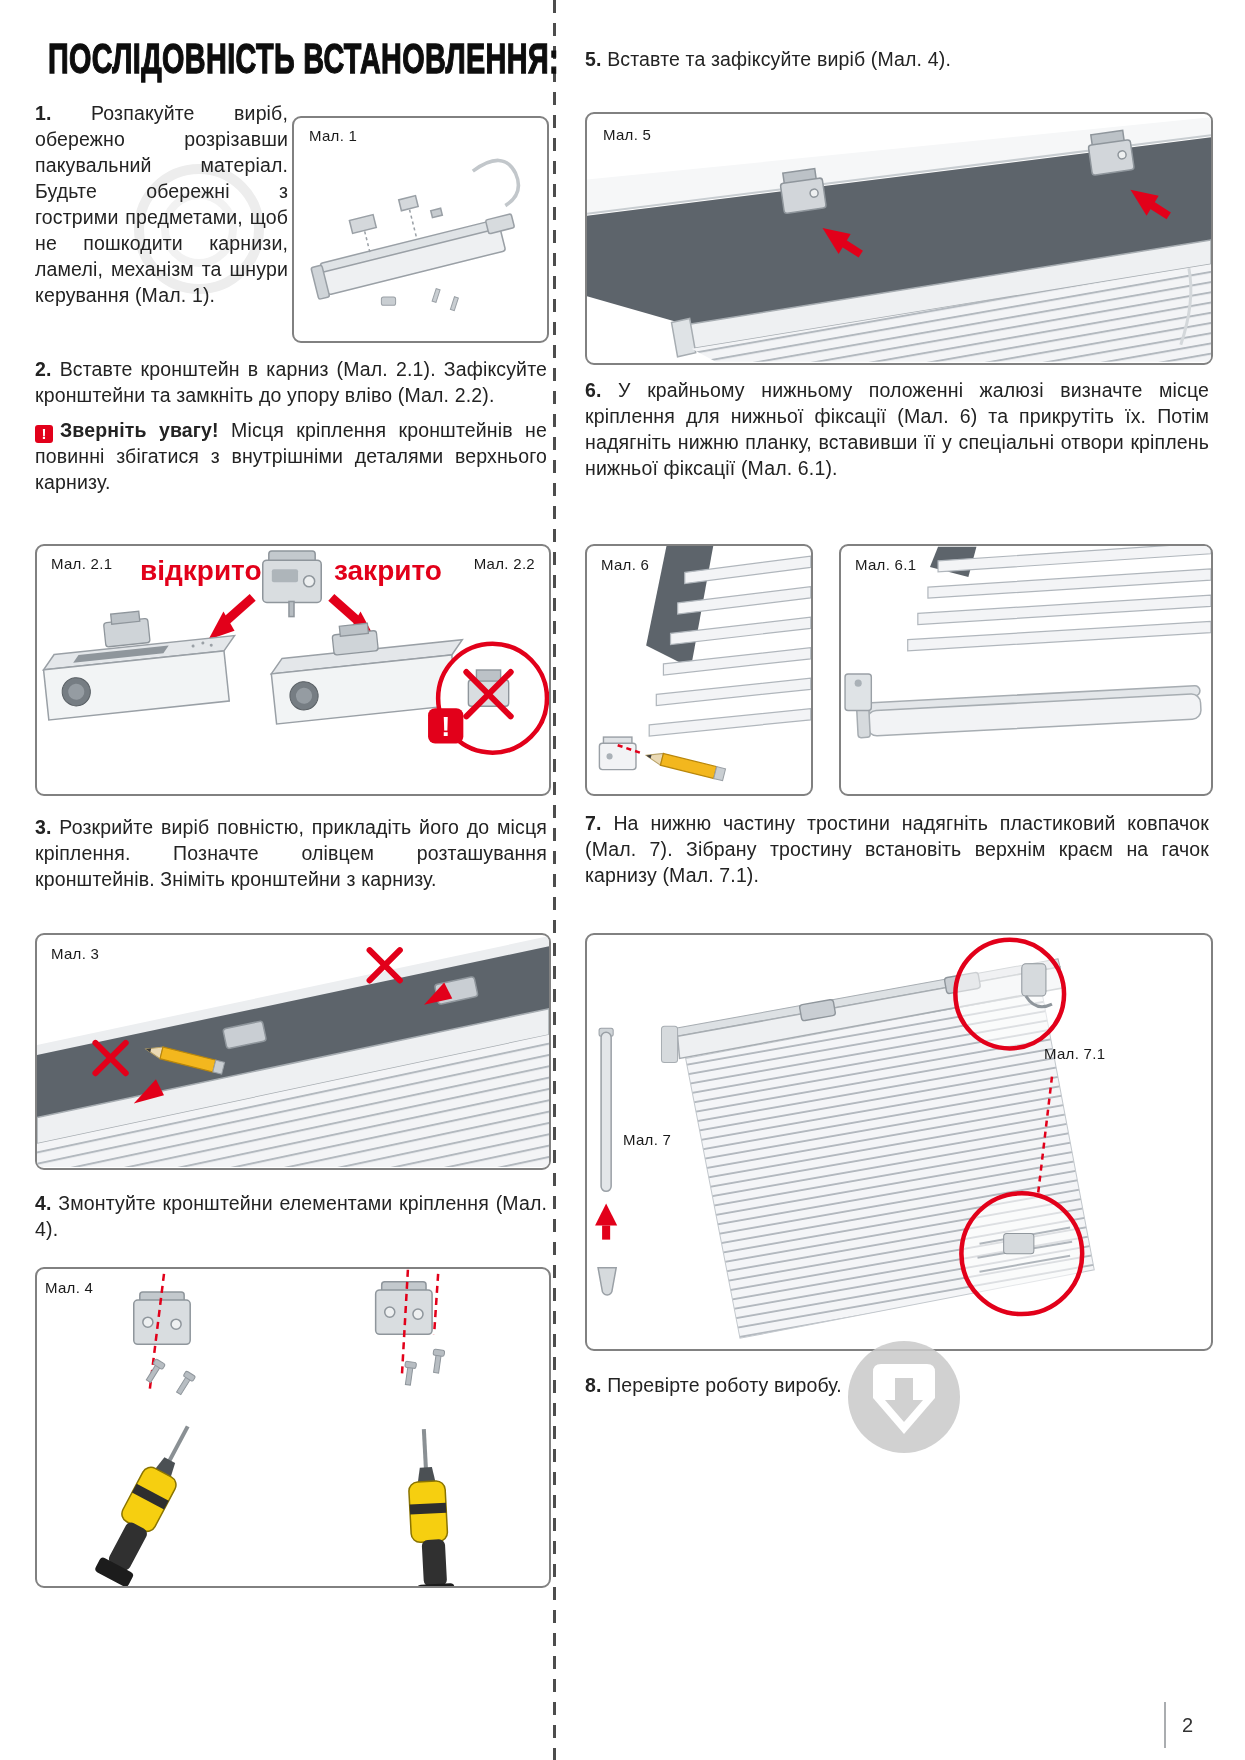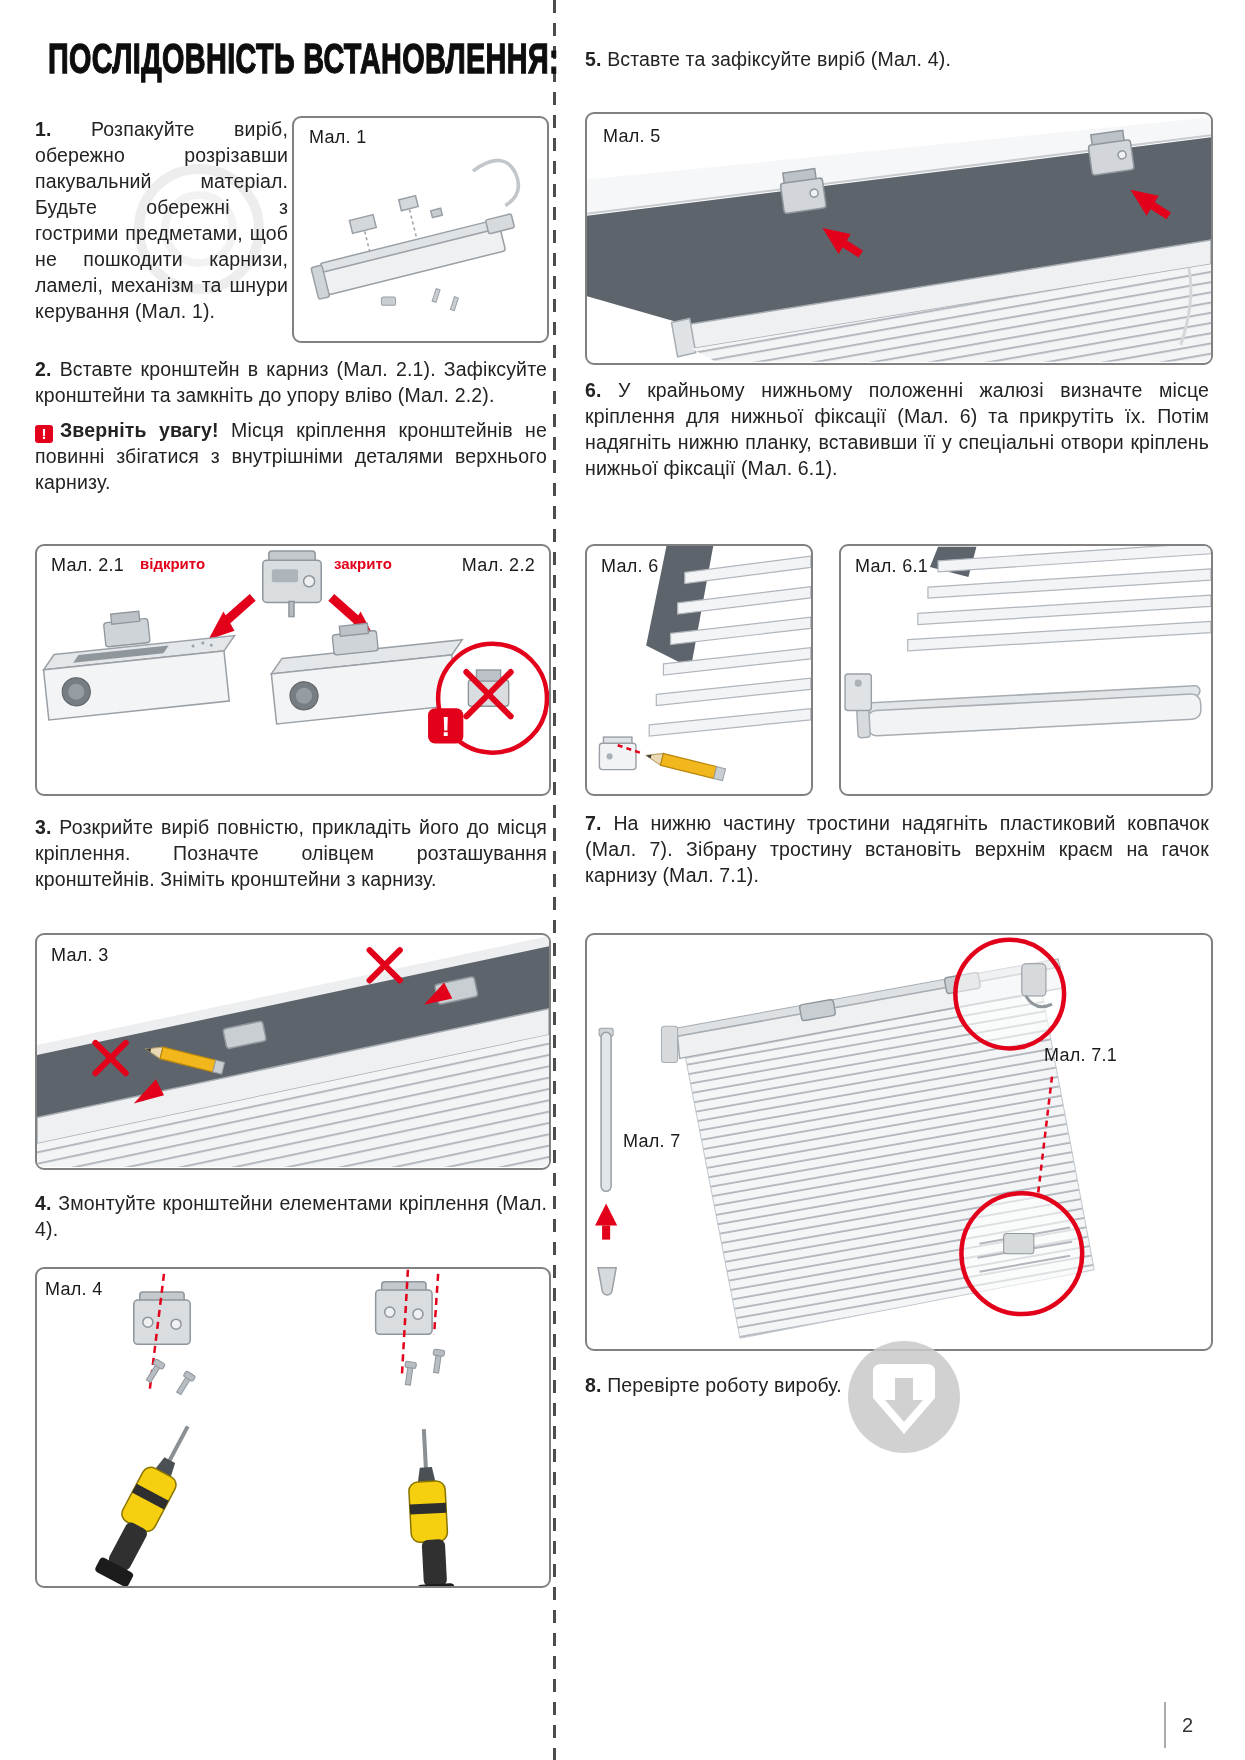--- a/index.html
+++ b/index.html
@@ -12,38 +12,38 @@
     color:#0d0d0d;transform:scale(0.72,1.08);transform-origin:left top;
     -webkit-text-stroke:1.2px #0d0d0d;letter-spacing:0.5px;}
   .step{font-size:19.5px;line-height:26px;text-align:justify;letter-spacing:0.15px;color:#232323;}
   .step b{font-weight:700;}
   .warn-line{margin-top:9px;}
   .warnicon{display:inline-block;width:18px;height:18px;background:#e2001a;color:#fff;
     font-weight:700;font-size:15px;line-height:18px;text-align:center;border-radius:3px;
     vertical-align:-2px;margin-right:7px;}
   .figbox{border:2px solid #818181;border-radius:9px;background:#fff;overflow:hidden;}
   .figbox svg.ill{position:absolute;left:0;top:0;width:100%;height:100%;}
-  .figlabel{position:absolute;font-size:18px;color:#1b1b1b;letter-spacing:0.3px;z-index:3;}
-  .redlabel{position:absolute;font-size:15px;font-weight:700;color:#e2001a;z-index:3;}
+  .figlabel{position:absolute;font-size:15px;color:#1b1b1b;letter-spacing:0.3px;z-index:3;}
+  .redlabel{position:absolute;font-size:28px;font-weight:700;color:#e2001a;z-index:3;}
   .pagenum{left:1164px;top:1702px;height:46px;display:flex;align-items:center;
     border-left:2px solid #aaadb0;padding-left:16px;font-size:20px;color:#333;}
 </style>
 </head>
 <body>
 
 <svg class="abs" style="left:126px;top:156px;" width="146" height="146" viewBox="0 0 146 146">
   <circle cx="73" cy="73" r="60" fill="none" stroke="#ededed" stroke-width="10"></circle>
   <circle cx="73" cy="73" r="34" fill="none" stroke="#f2f2f2" stroke-width="8"></circle>
 </svg>
 
 <div class="abs divider"></div>
 
 <h1 class="abs title">ПОСЛІДОВНІСТЬ ВСТАНОВЛЕННЯ:</h1>
 
-<div class="abs step" style="left:35px;top:116px;width:253px;">
+<div class="abs step" style="left:35px;top:100px;width:253px;">
   <b>1.</b>
   <span>Розпакуйте виріб, обережно розрізавши пакувальний матеріал. Будьте обережні з гострими предметами, щоб не пошкодити карнизи, ламелі, механізм та шнури керування (Мал. 1).</span>
 </div>
 
 <div class="abs figbox" style="left:292px;top:116px;width:253px;height:223px;">
   <span class="figlabel" style="left:15px;top:9px;">Мал. 1</span>
   <svg class="ill" viewBox="0 0 249 219">
     <g transform="rotate(-14 120 140)" stroke="#9aa0a6" stroke-width="1.5">
       <rect x="28" y="128" width="180" height="24" rx="3" fill="#eef0f2"></rect>
       <rect x="28" y="120" width="180" height="9" rx="2" fill="#dfe3e6"></rect>

